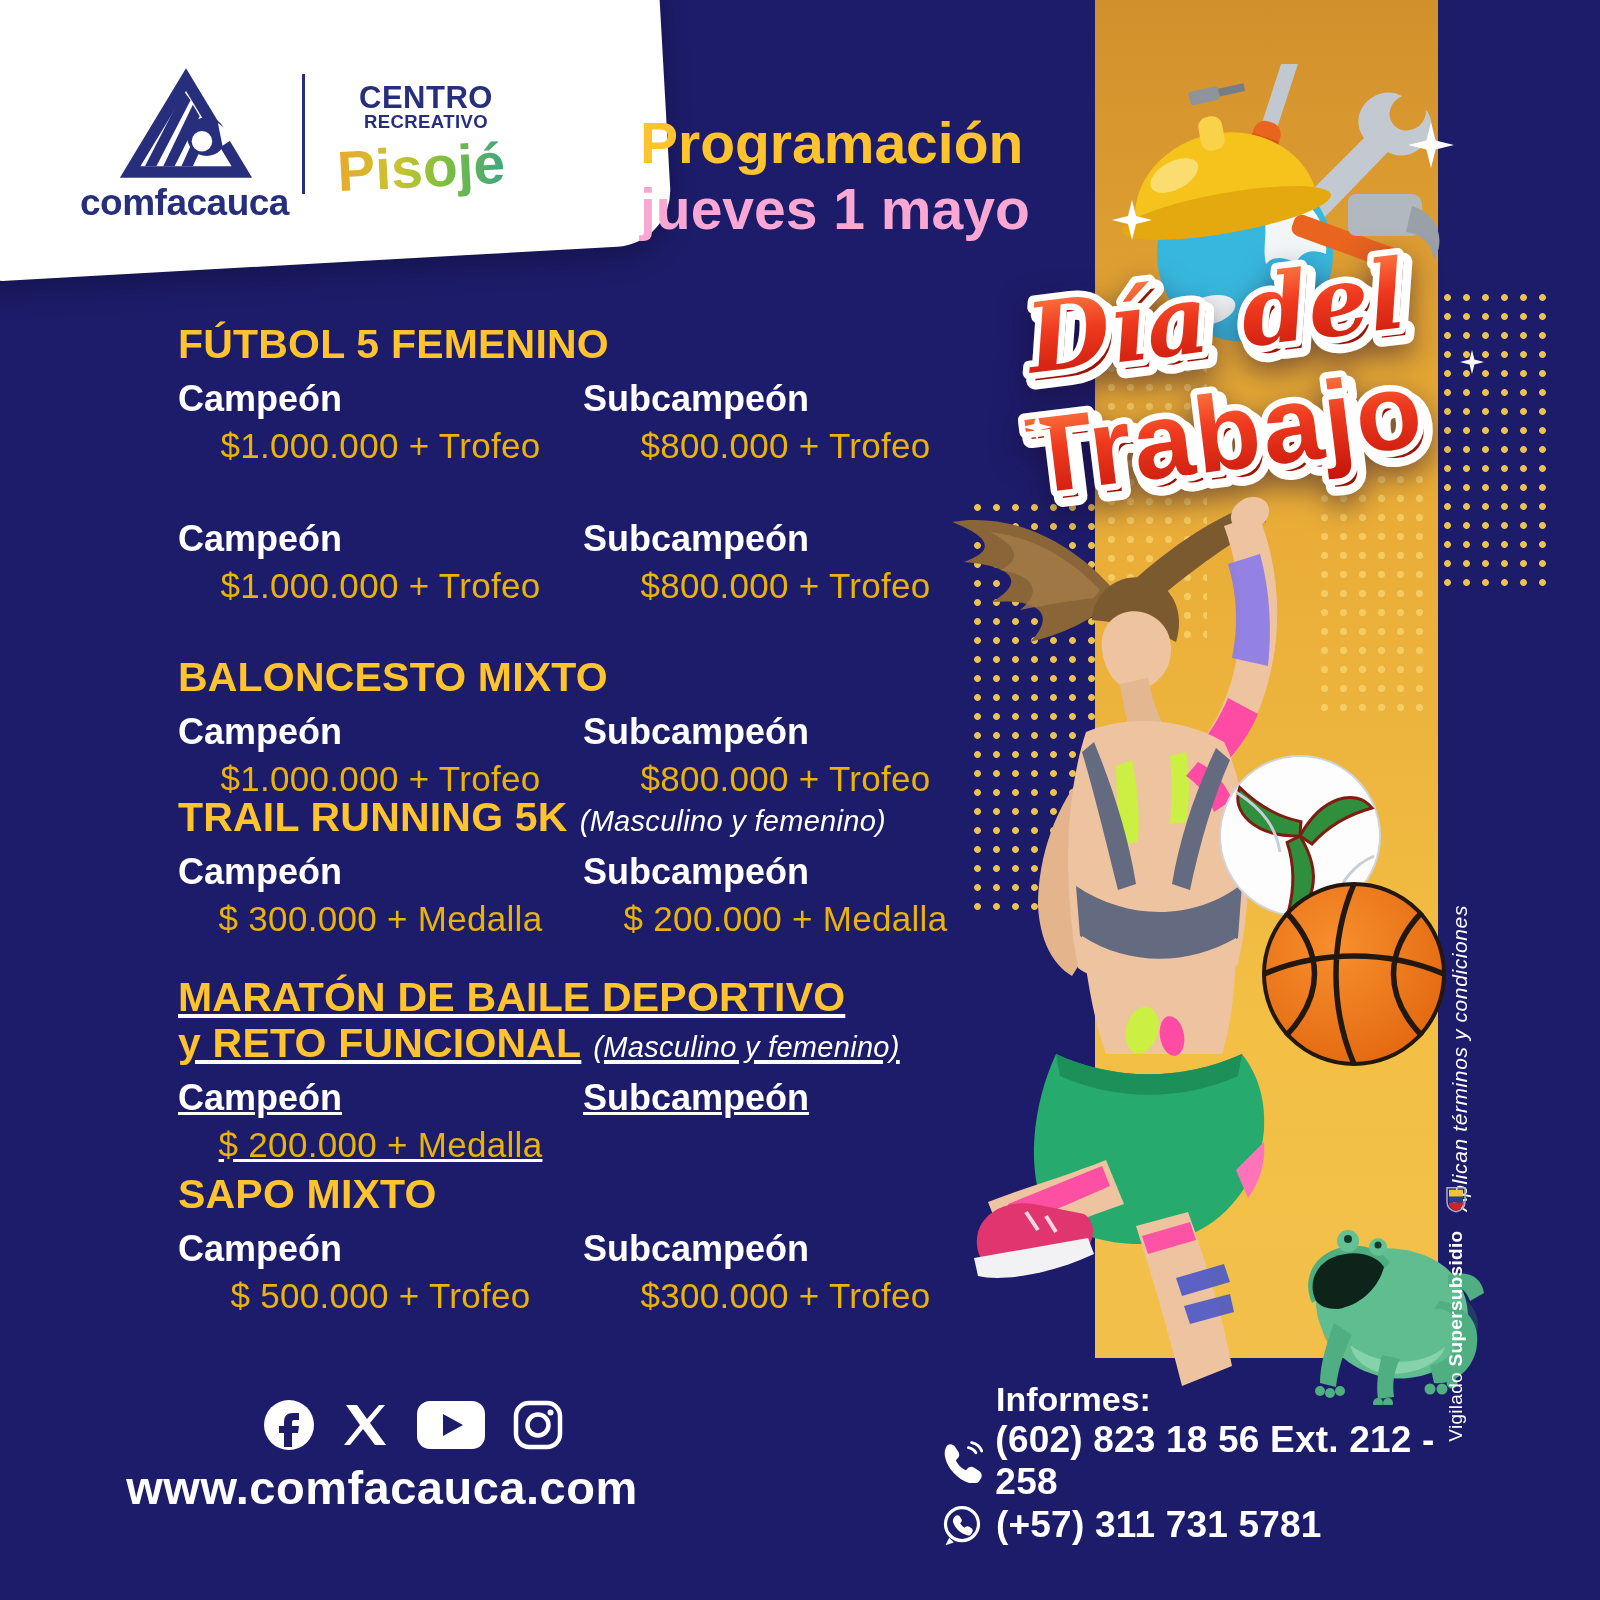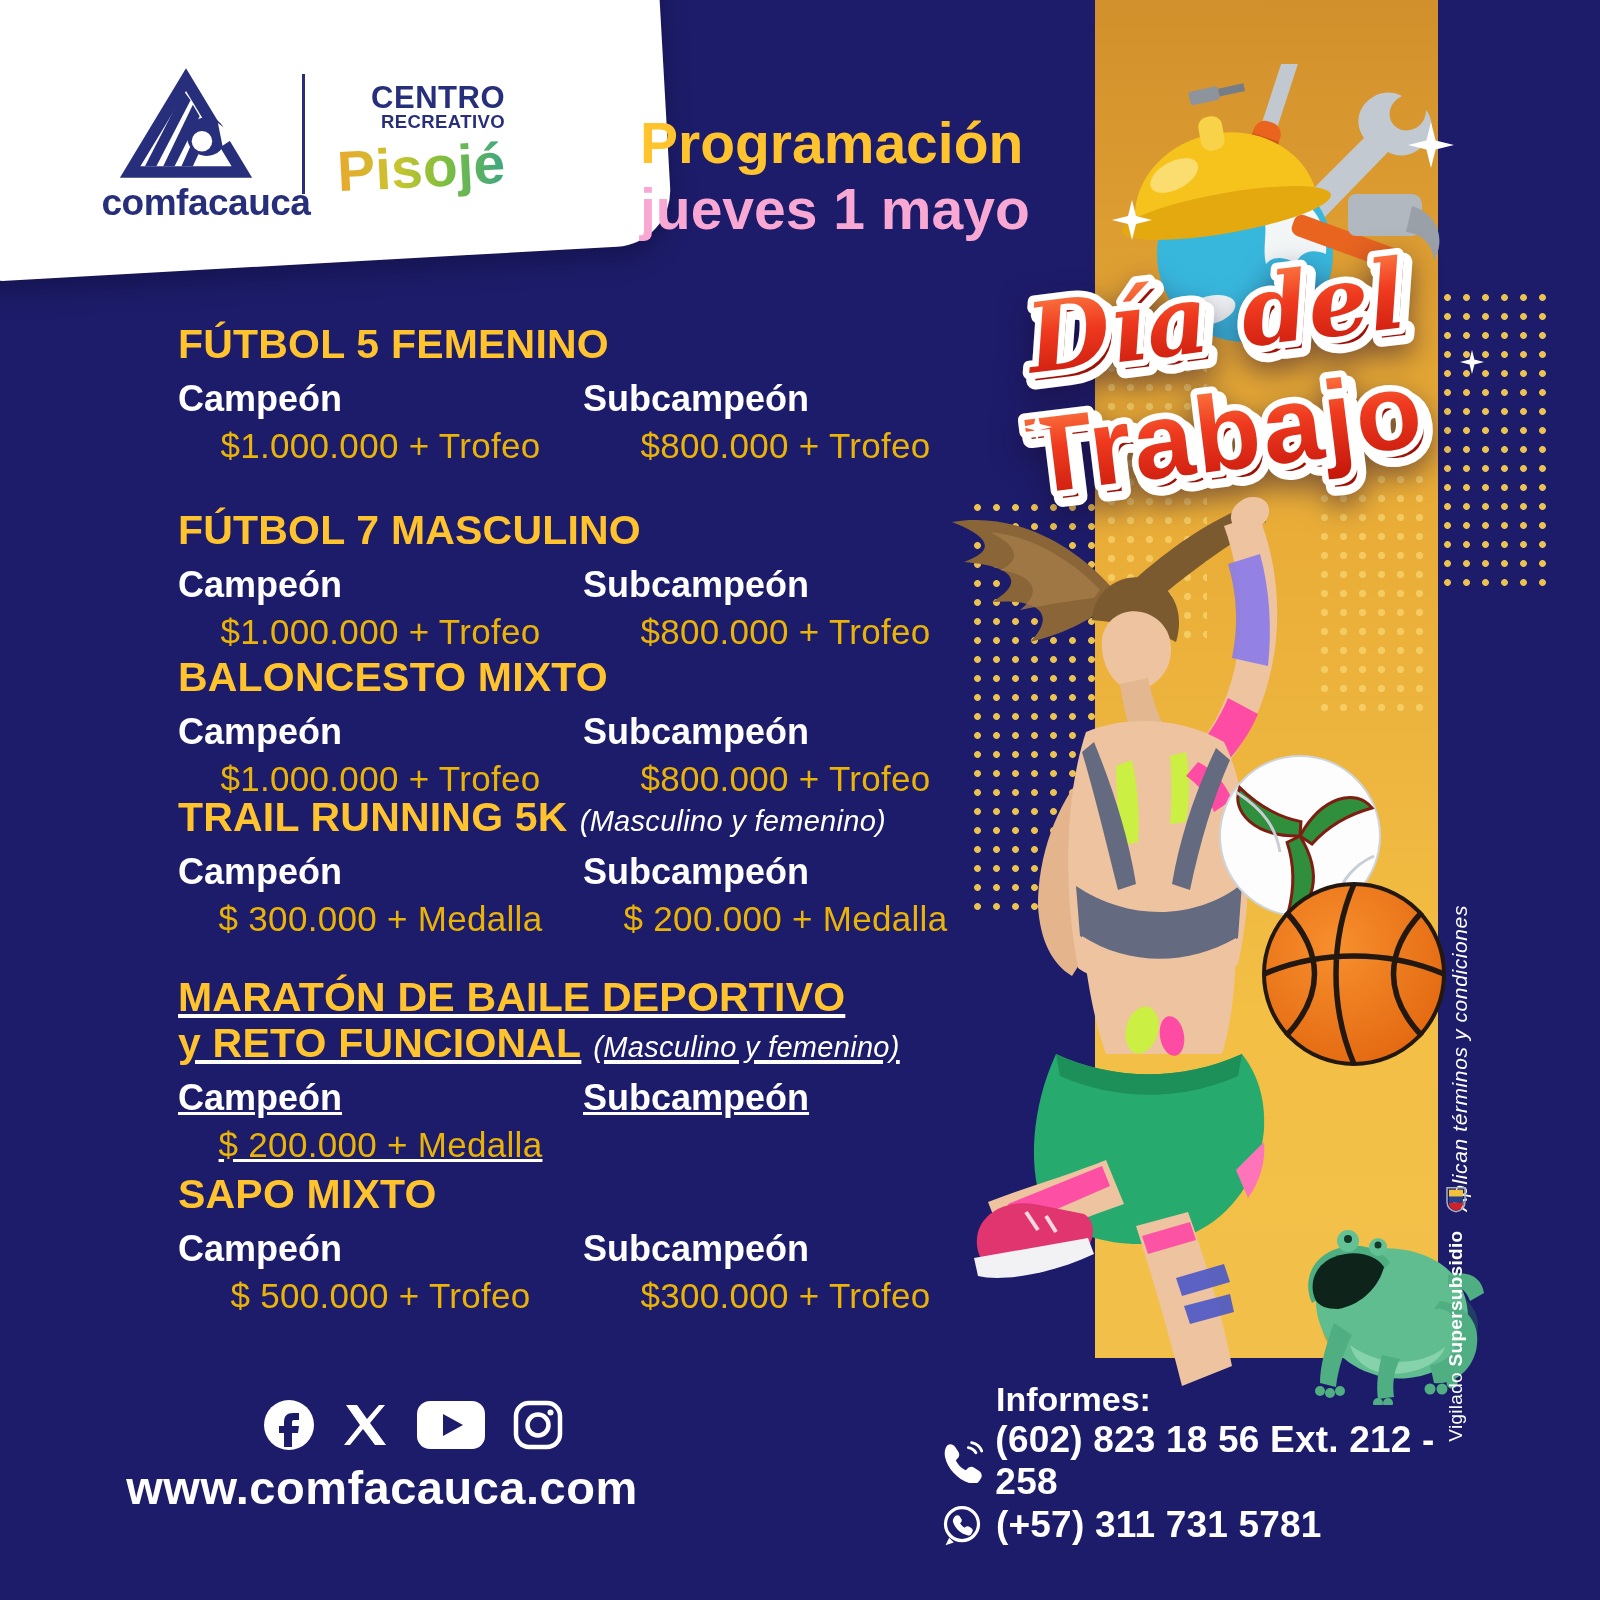--- a/index.html
+++ b/index.html
@@ -13,24 +13,24 @@
         background:linear-gradient(180deg,#d2902c 0%,#e8ab36 35%,#f3bf45 75%,#f2c04a 100%);}
   .dots{position:absolute;background-image:radial-gradient(circle,rgba(247,203,80,.95) 3px,transparent 3.8px);
         background-size:19px 19px;}
   .dots.light{background-image:radial-gradient(circle,rgba(252,226,130,.55) 3.2px,transparent 4px);}
   .sparkle{position:absolute;background:#fff;
         clip-path:polygon(50% 0%,60% 40%,100% 50%,60% 60%,50% 100%,40% 60%,0% 50%,40% 40%);}
   
   .white-card{position:absolute;left:-60px;top:-88px;width:724px;height:352px;background:#fff;
         border-radius:56px;transform:rotate(-3.2deg);box-shadow:0 12px 26px rgba(0,0,20,.28);}
   .tri-logo{position:absolute;left:110px;top:66px;width:152px;height:114px;}
-  .wordmark{position:absolute;left:92px;top:182px;width:228px;text-align:center;
+  .wordmark{position:absolute;left:80px;top:182px;width:228px;text-align:left;
         font-size:37px;font-weight:800;color:var(--logo-navy);letter-spacing:-.5px;}
   .divider{position:absolute;left:302px;top:74px;width:3px;height:120px;background:var(--logo-navy);}
-  .centro{position:absolute;left:325px;top:82px;width:180px;text-align:right;color:var(--logo-navy);line-height:1.0;}
+  .centro{position:absolute;left:336px;top:82px;width:180px;text-align:center;color:var(--logo-navy);line-height:1.0;}
   .centro .l1{font-size:31px;font-weight:800;letter-spacing:.5px;}
   .centro .l2{font-size:18.5px;font-weight:800;letter-spacing:.4px;}
   .pisoje{position:absolute;left:326px;top:134px;width:190px;text-align:center;
         font-size:57px;font-weight:800;transform:rotate(-3deg);
         background:linear-gradient(94deg,#f0a22c 0%,#c9c42f 38%,#7fbf3e 62%,#2fa18f 100%);
         -webkit-background-clip:text;background-clip:text;color:transparent;}
   
   .prog{position:absolute;left:640px;top:110px;line-height:1.16;font-weight:800;}
   .prog .t1{font-size:57px;color:var(--gold);}
   .prog .t2{font-size:57px;color:#f9a8d4;}
@@ -245,21 +245,20 @@
         <div class="prize">$1.000.000 + Trofeo</div>
       </div>
       <div class="col">
         <div class="label">Subcampeón</div>
         <div class="prize">$800.000 + Trofeo</div>
       </div>
     </div>
   </div>
 
   <div class="event" style="top:508px;">
-    <div class="title">FÚTBOL 7 MASCULINO</div>
     <div class="cols">
       <div class="col">
         <div class="label">Campeón</div>
         <div class="prize">$1.000.000 + Trofeo</div>
       </div>
       <div class="col">
         <div class="label">Subcampeón</div>
         <div class="prize">$800.000 + Trofeo</div>
       </div>
     </div>

